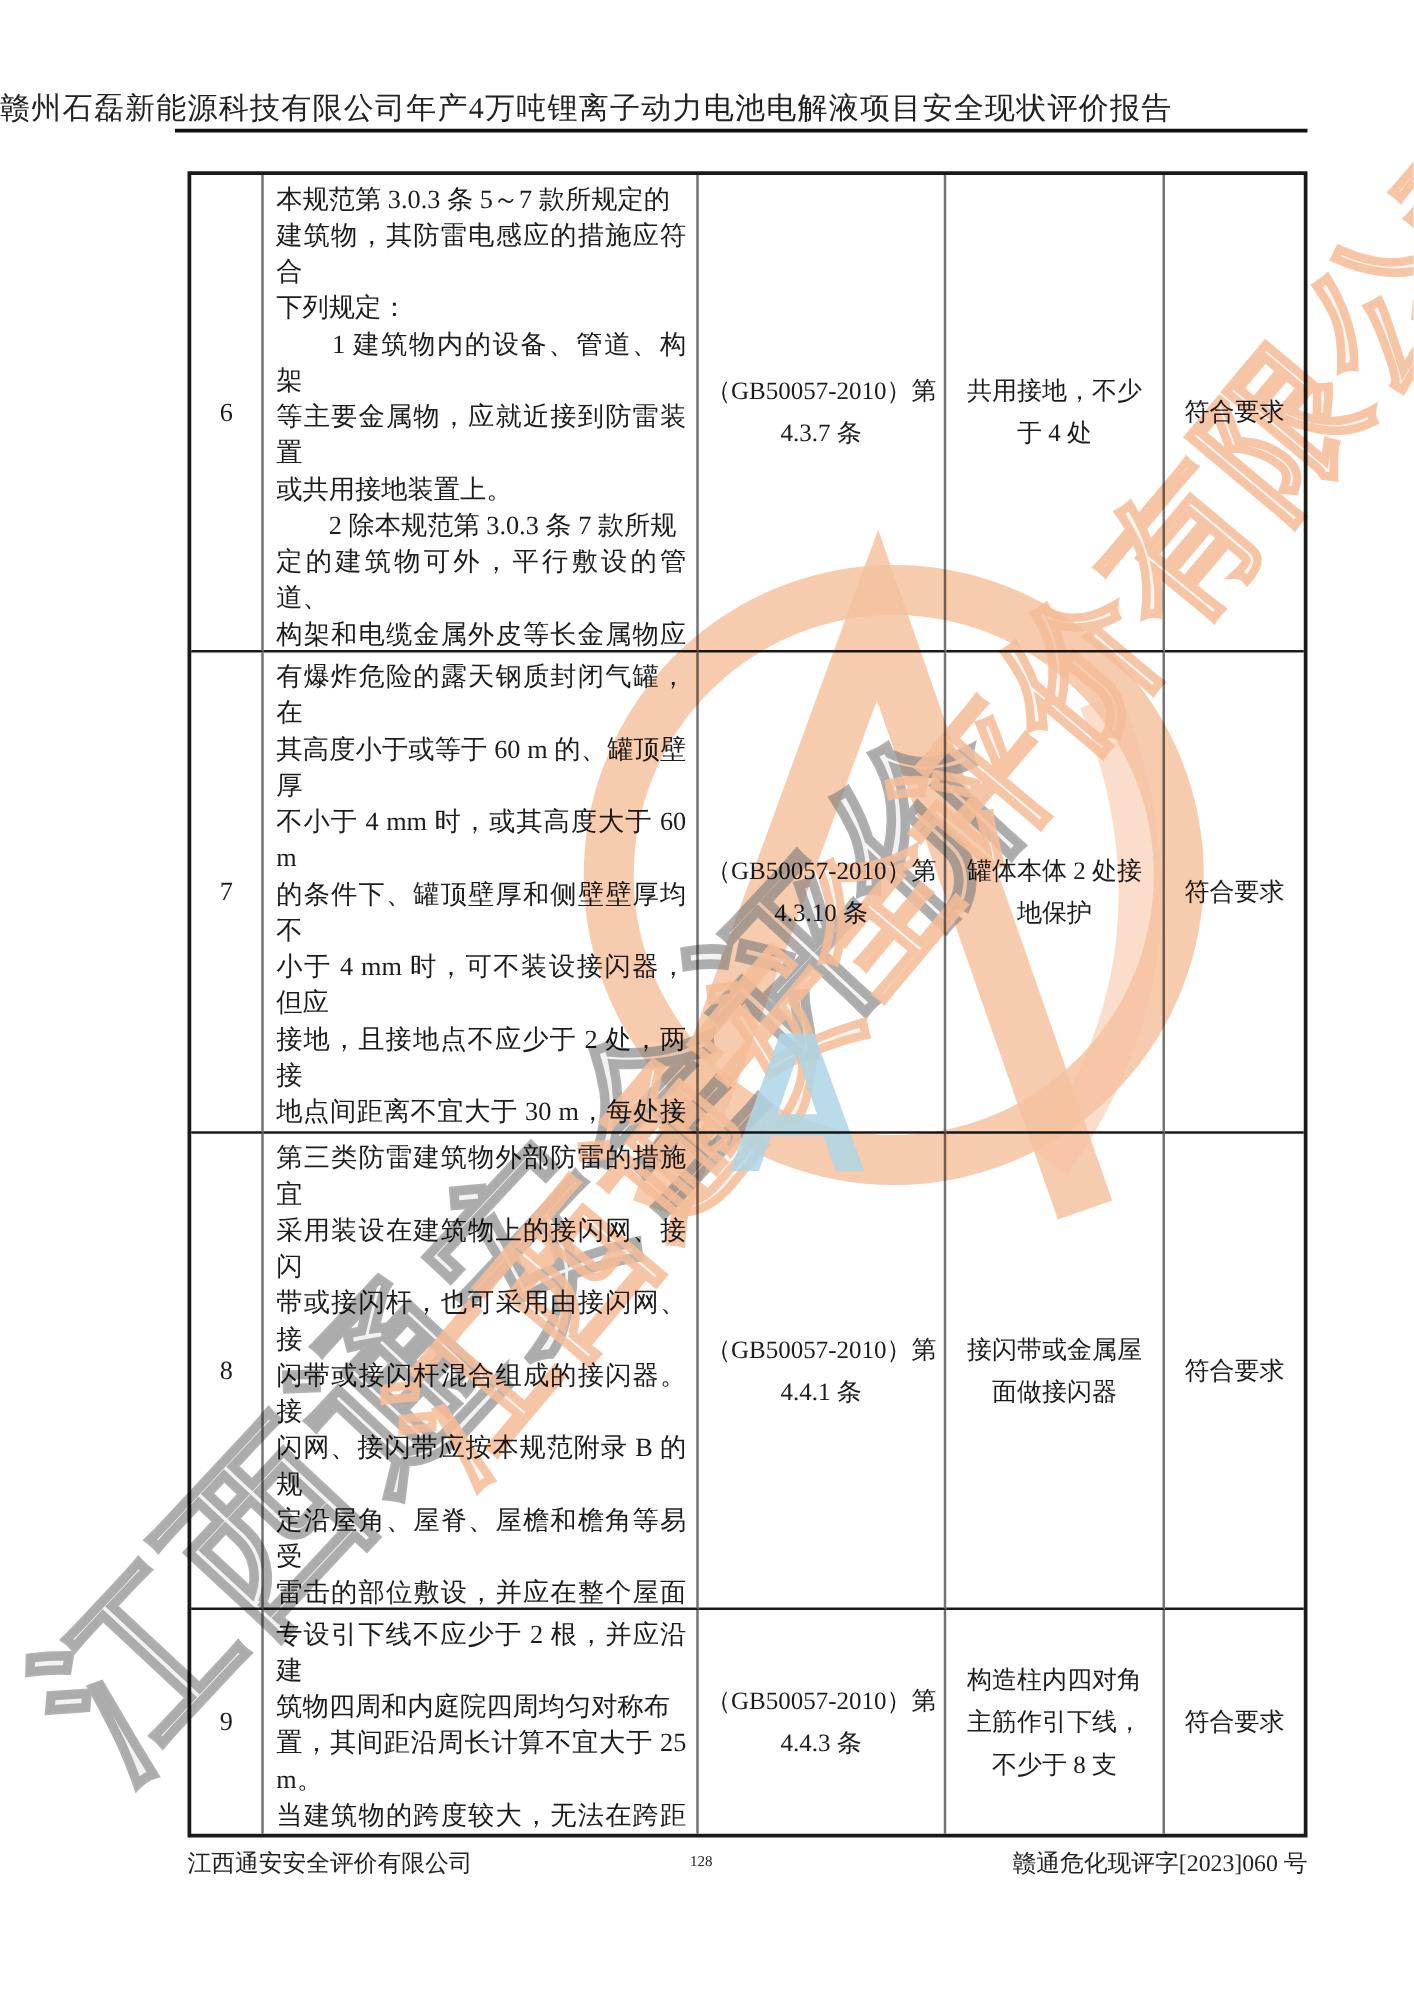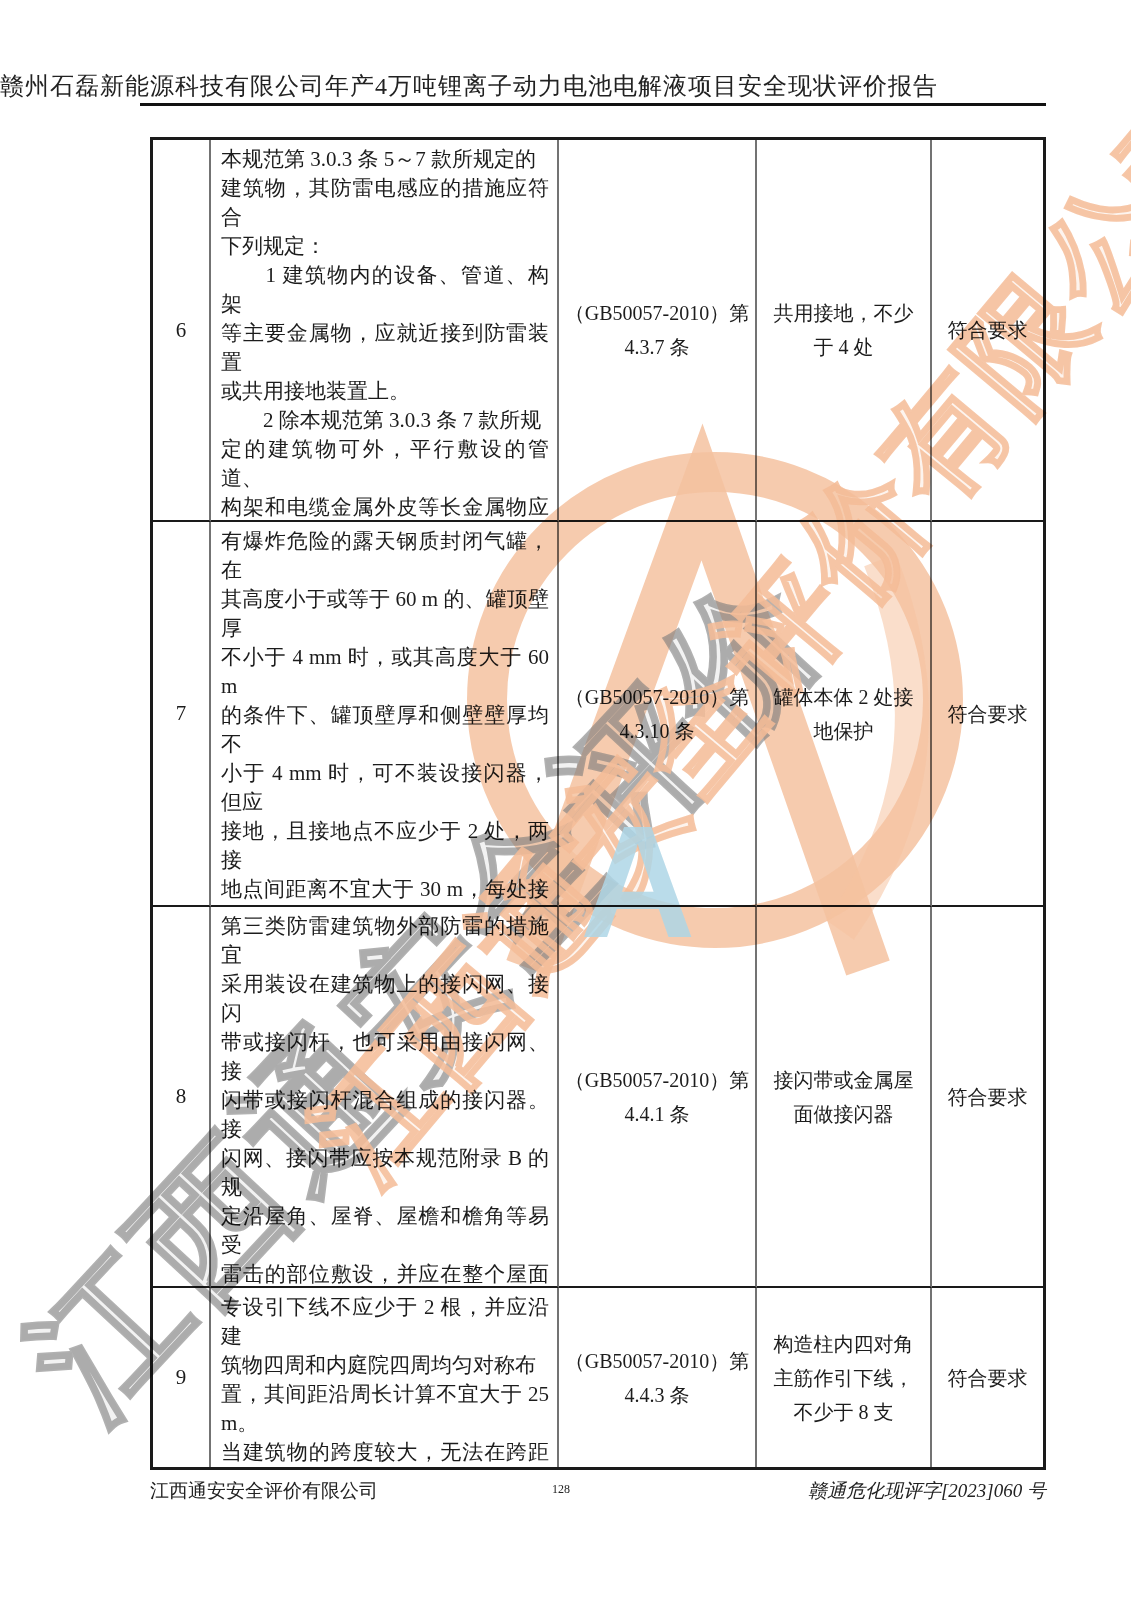--- a/index.html
+++ b/index.html
@@ -56,21 +56,21 @@
     display:flex;align-items:center;justify-content:center;
     text-align:center;
     white-space:pre-line;
     line-height:34px;
     font-size:20px;
   }
   
   .footer{position:absolute;top:1478px;left:0;width:1131px;height:34px;font-size:19px;color:#222;text-align:center;}
   .footer-left{position:absolute;left:150px;top:0;}
   .footer-page{position:absolute;left:520px;top:4px;font-size:12px;margin-left:32px;}
-  .footer-right{position:absolute;right:85px;top:0;font-style:italic;}
+  .footer-right{position:absolute;right:85px;top:0;}
   
   .watermark{
     position:absolute;inset:0;
     pointer-events:none;
     mix-blend-mode:multiply;
   }
   .wm-abs{position:absolute;white-space:nowrap;}
   .wm-orange-diag{
     left:340px;top:1080px;
     font-size:122px;font-weight:bold;

